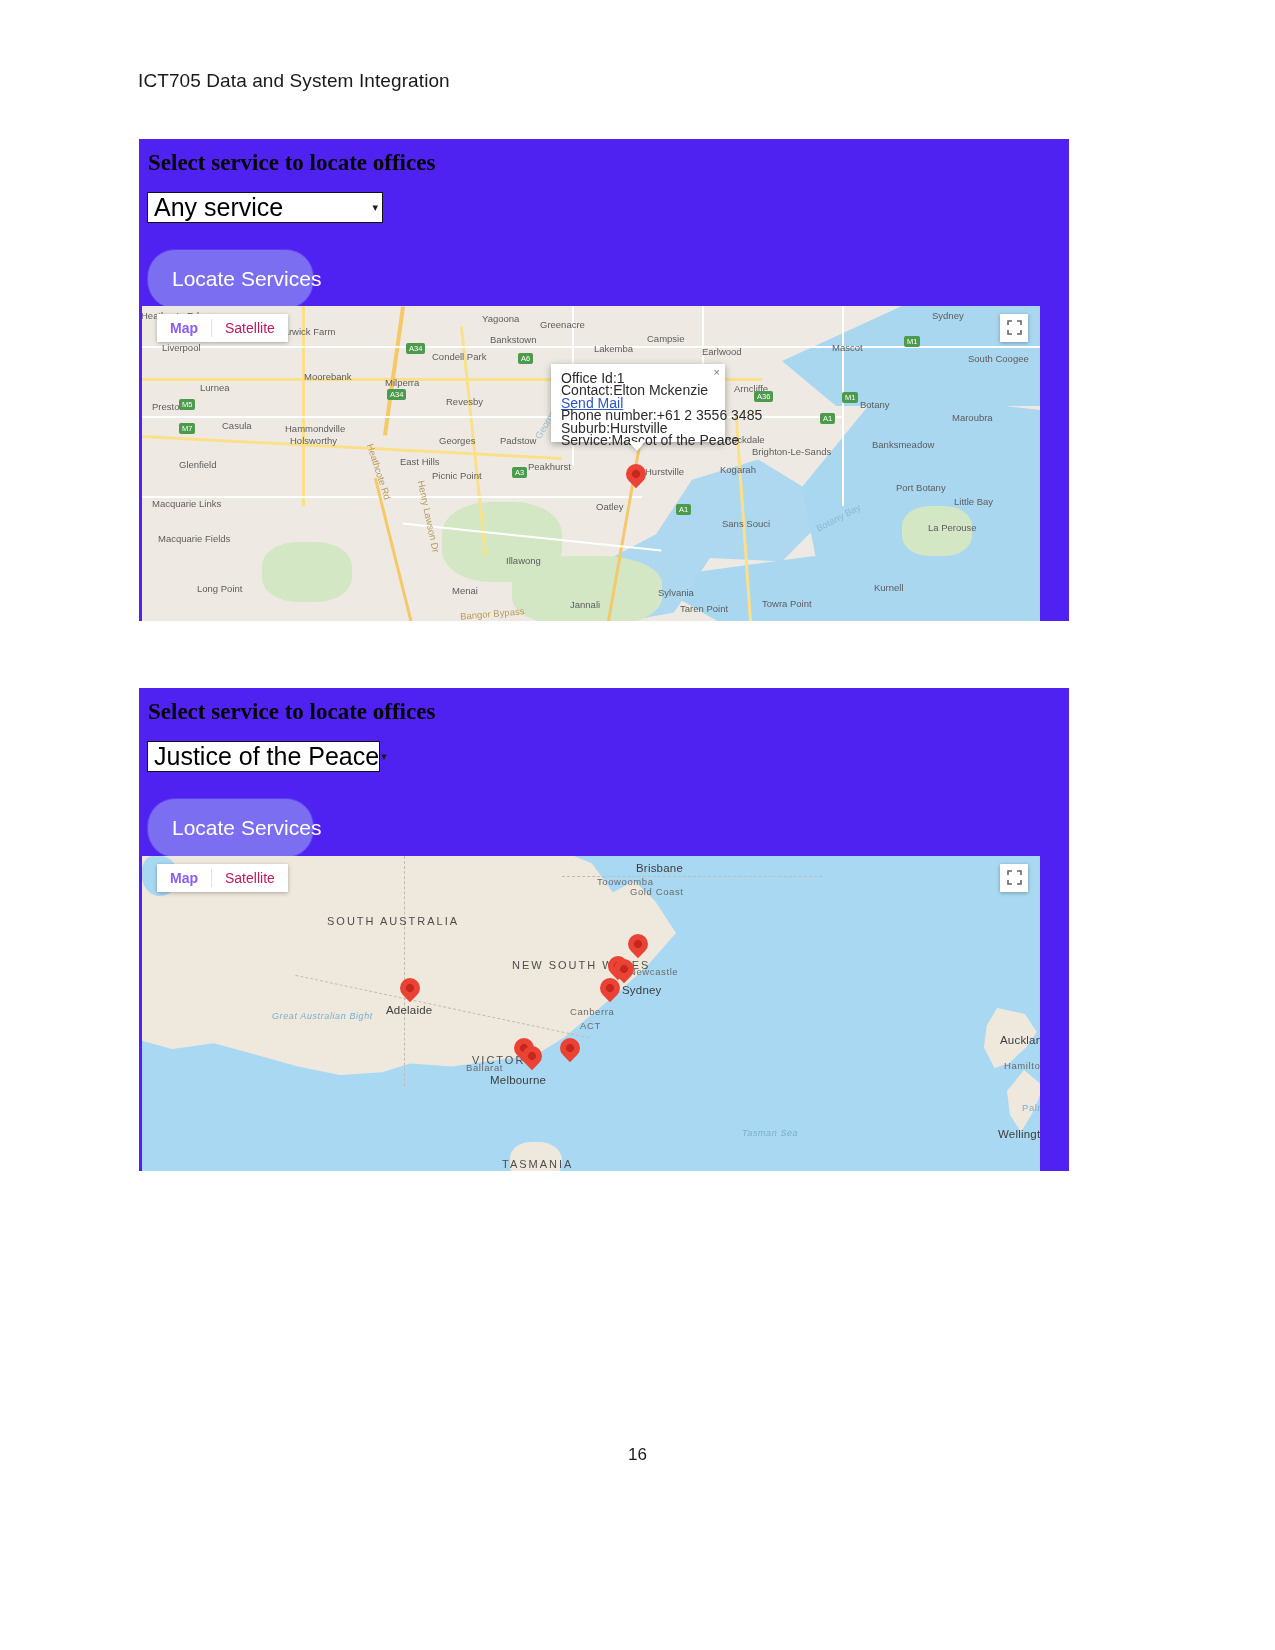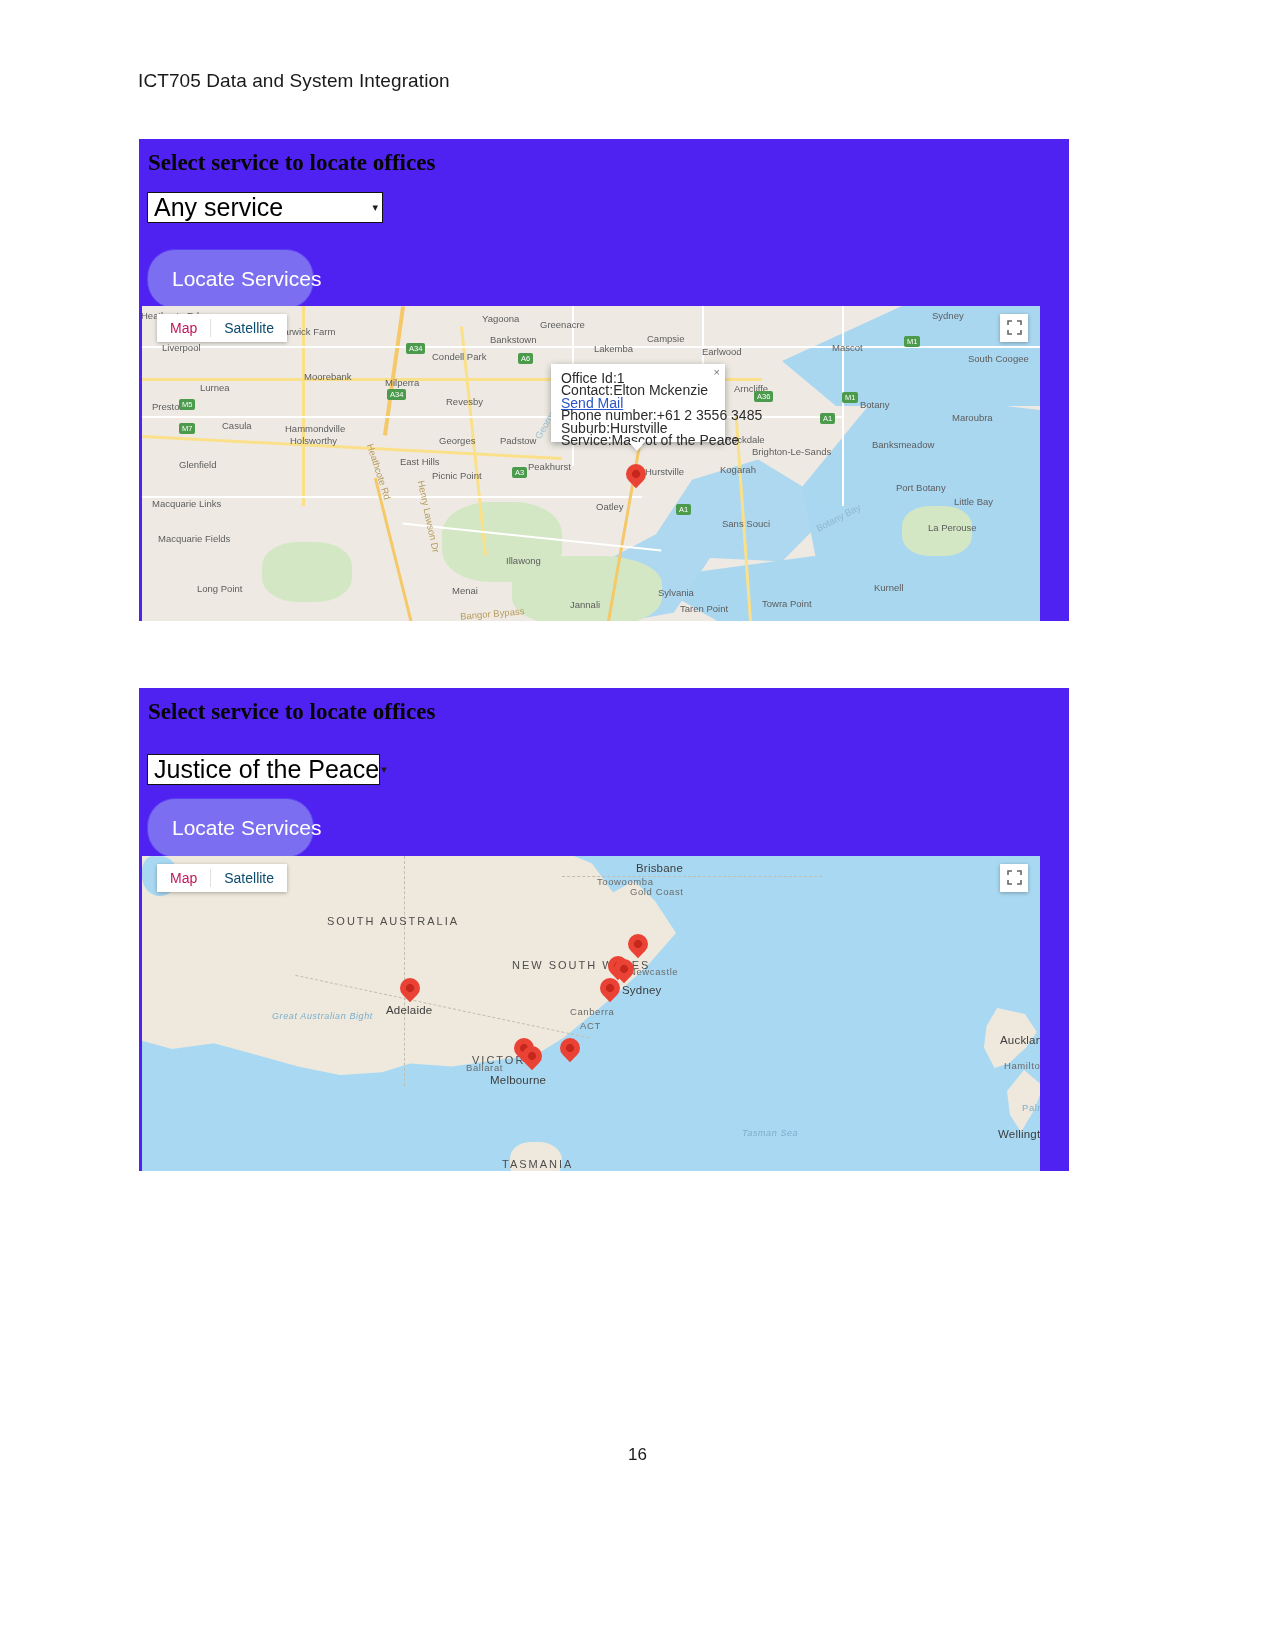--- a/index.html
+++ b/index.html
@@ -61,21 +61,21 @@
   }
   .service-select .sel-label { flex: 0 0 auto; }
   .service-select .caret {
     margin-left: auto;
     font-size: 11px;
     line-height: 1;
     padding-left: 10px;
     color: #1a1a1a;
   }
   #select-1 { left: 8px; top: 53px; width: 236px; }
-  #select-2 { left: 8px; top: 66px; width: 233px; text-align: center; }
+  #select-2 { left: 8px; top: 53px; width: 233px; text-align: center; }
   #select-2 .caret { padding-left: 2px; }
 
   .locate-btn {
     position: absolute;
     left: 8px;
     width: 167px;
     height: 60px;
     background: #7b6ef0;
     border: 1px solid #5b3df5;
     border-radius: 28px;
@@ -106,24 +106,24 @@
     background: #ffffff;
     box-shadow: 0 1px 4px rgba(0,0,0,.3);
     z-index: 40;
     height: 28px;
   }
   .map-type-bar div {
     display: flex;
     align-items: center;
     padding: 0 13px;
     font-size: 14px;
-    color: #0c4a6e;
-    white-space: nowrap;
-  }
-  .map-type-bar .active { color: #be185d; font-weight: normal; }
+    color: #be185d;
+    white-space: nowrap;
+  }
+  .map-type-bar .active { color: #8b5cf6; font-weight: bold; }
   .map-type-bar .sep { padding: 0; width: 1px; background: #e0e0e0; margin: 5px 0; }
 
   .fullscreen-btn {
     position: absolute;
     right: 12px;
     top: 8px;
     width: 28px;
     height: 28px;
     background: #fff;
     box-shadow: 0 1px 4px rgba(0,0,0,.3);

